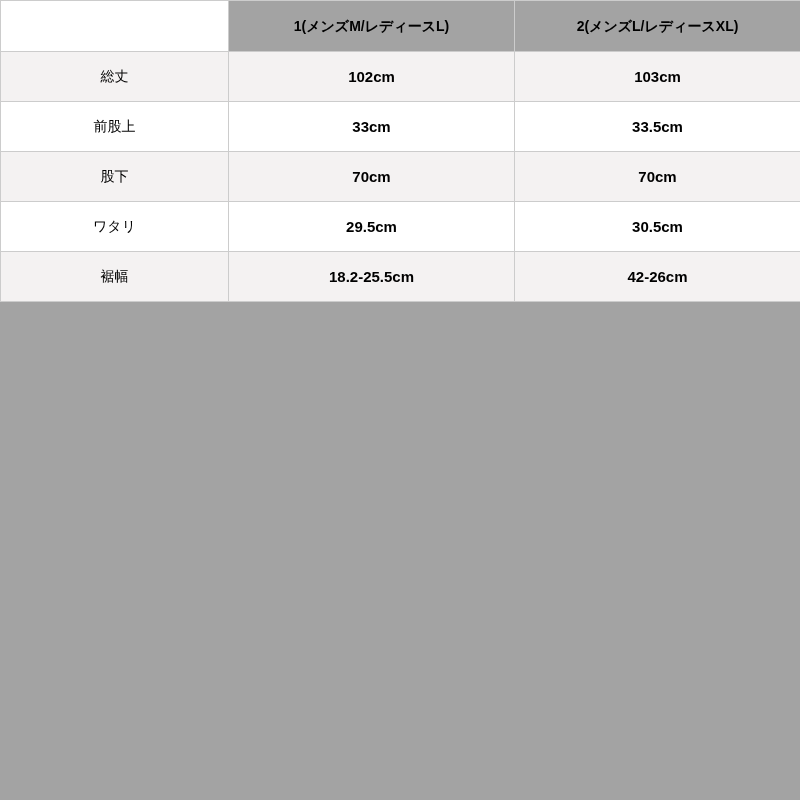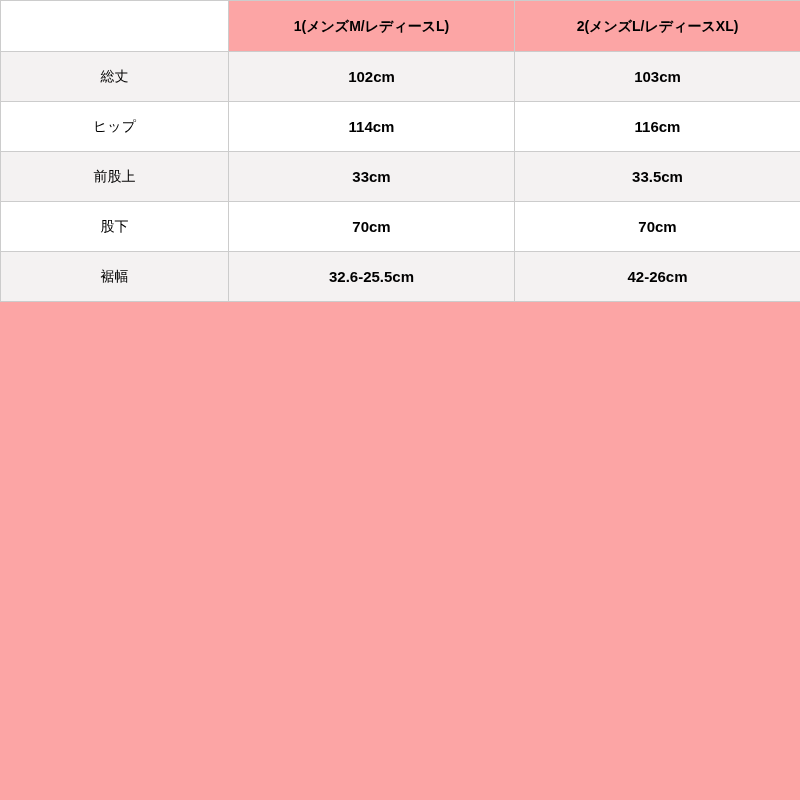--- a/index.html
+++ b/index.html
@@ -11,21 +11,21 @@
     width: 800px;
     height: 800px;
     font-family: "Liberation Sans", "DejaVu Sans", sans-serif;
     color: #000000;
     overflow: hidden;
   }
   .page {
     width: 800px;
     height: 800px;
     position: relative;
-    background: #fca5a5;
+    background: #a3a3a3;
   }
   table.size-table {
     border-collapse: collapse;
     table-layout: fixed;
     width: 800px;
     margin: 0;
   }
   table.size-table col.c0 { width: 228px; }
   table.size-table col.c1 { width: 286px; }
   table.size-table col.c2 { width: 286px; }
@@ -87,36 +87,36 @@
         <th>2(メンズL/レディースXL)</th>
       </tr>
     </thead>
     <tbody>
       <tr>
         <th class="rowhead">総丈</th>
         <td>102cm</td>
         <td>103cm</td>
       </tr>
       <tr>
-        <th class="rowhead">ヒップ</th>
-        <td>114cm</td>
-        <td>116cm</td>
-      </tr>
-      <tr>
         <th class="rowhead">前股上</th>
         <td>33cm</td>
         <td>33.5cm</td>
       </tr>
       <tr>
         <th class="rowhead">股下</th>
         <td>70cm</td>
         <td>70cm</td>
       </tr>
       <tr>
+        <th class="rowhead">ワタリ</th>
+        <td>29.5cm</td>
+        <td>30.5cm</td>
+      </tr>
+      <tr>
         <th class="rowhead">裾幅</th>
-        <td>32.6-25.5cm</td>
+        <td>18.2-25.5cm</td>
         <td>42-26cm</td>
       </tr>
     </tbody>
   </table>
 
   <div class="below-blank"></div>
 </div>
 
 </body></html>

